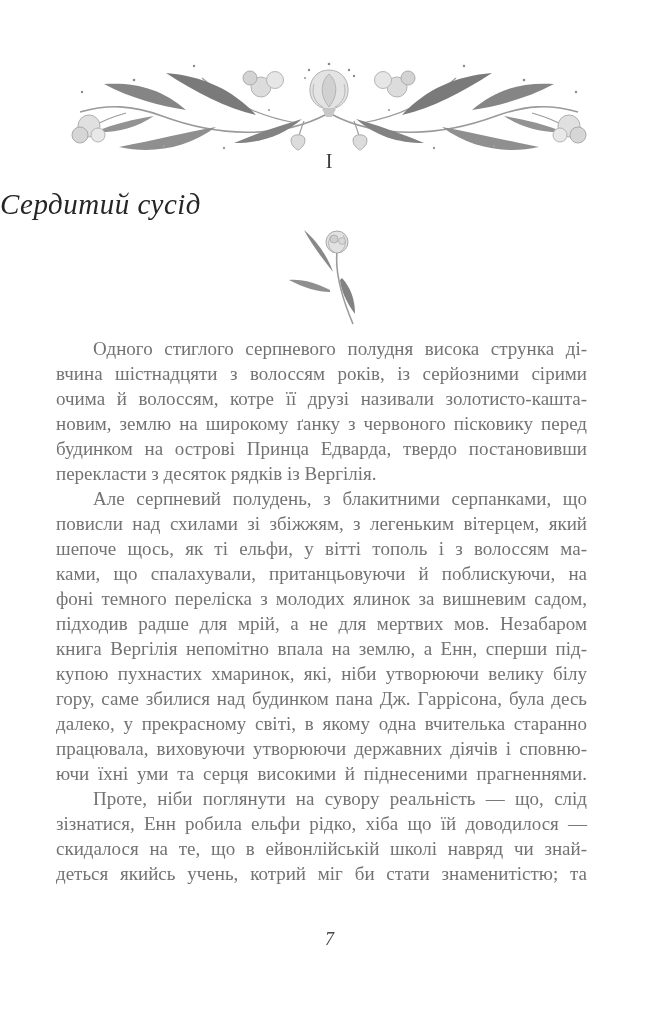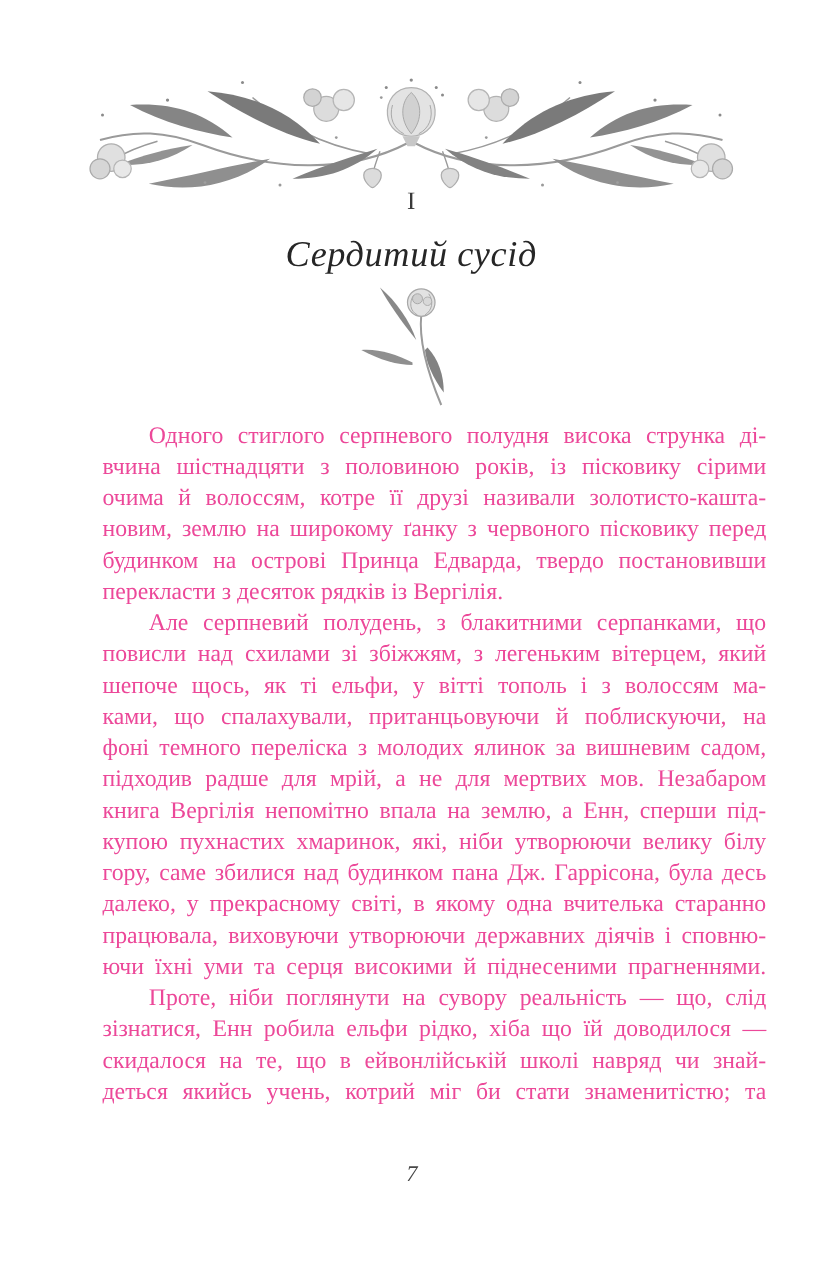--- a/index.html
+++ b/index.html
@@ -15,30 +15,30 @@
   .garland{
     position:absolute;top:58px;left:64px;width:530px;height:94px;
   }
   .chapter-num{
     position:absolute;top:148px;left:64px;width:531px;
     text-align:center;font-size:20px;line-height:26px;
     letter-spacing:1px;color:#3a3a3a;
   }
   .chapter-title{
     position:absolute;top:184px;left:0;width:658px;margin:0;
-    text-align:center;font-style:italic;font-weight:normal;
+    text-align:left;font-style:italic;font-weight:normal;
     font-size:29px;line-height:40px;color:#262626;letter-spacing:.5px;
   }
   .sprig-wrap{
     position:absolute;top:226px;left:64px;width:531px;height:102px;
     display:flex;justify-content:center;align-items:flex-start;
   }
   .body-text{
-    position:absolute;top:336px;left:82px;width:531px;
-    font-size:19px;line-height:25px;color:#ec4899;
+    position:absolute;top:336px;left:56px;width:531px;
+    font-size:19px;line-height:25px;color:#737373;
   }
   .para{margin:0;}
   .line{
     text-align:justify;
     text-align-last:justify;
     height:25px;overflow:visible;white-space:normal;
   }
   .line.first{text-indent:37px;}
   .line.lastfree{text-align-last:left;}
   .page-num{
@@ -114,21 +114,21 @@
       <path d="M56,10 C52,16 53,23 59,26" fill="none" stroke="#a8a8a8" stroke-width="0.8"></path>
       <path d="M68,9 C72,15 71,22 65,26" fill="none" stroke="#a8a8a8" stroke-width="0.8"></path>
       <circle cx="59" cy="13" r="4" fill="#cfcfcf" stroke="#a2a2a2" stroke-width="0.7"></circle>
       <circle cx="67" cy="15" r="3.4" fill="#d8d8d8" stroke="#a8a8a8" stroke-width="0.7"></circle>
     </svg>
   </div>
 
   <div class="body-text">
       <div class="para">
         <div class="line first">Одного стиглого серпневого полудня висока струнка ді-</div>
-        <div class="line">вчина шістнадцяти з половиною років, із пісковику сірими</div>
+        <div class="line">вчина шістнадцяти з волоссям років, із серйозними сірими</div>
         <div class="line">очима й волоссям, котре її друзі називали золотисто-кашта-</div>
         <div class="line">новим, землю на широкому ґанку з червоного пісковику перед</div>
         <div class="line">будинком на острові Принца Едварда, твердо постановивши</div>
         <div class="line lastfree">перекласти з десяток рядків із Вергілія.</div>
       </div>
       <div class="para">
         <div class="line first">Але серпневий полудень, з блакитними серпанками, що</div>
         <div class="line">повисли над схилами зі збіжжям, з легеньким вітерцем, який</div>
         <div class="line">шепоче щось, як ті ельфи, у вітті тополь і з волоссям ма-</div>
         <div class="line">ками, що спалахували, пританцьовуючи й поблискуючи, на</div>

